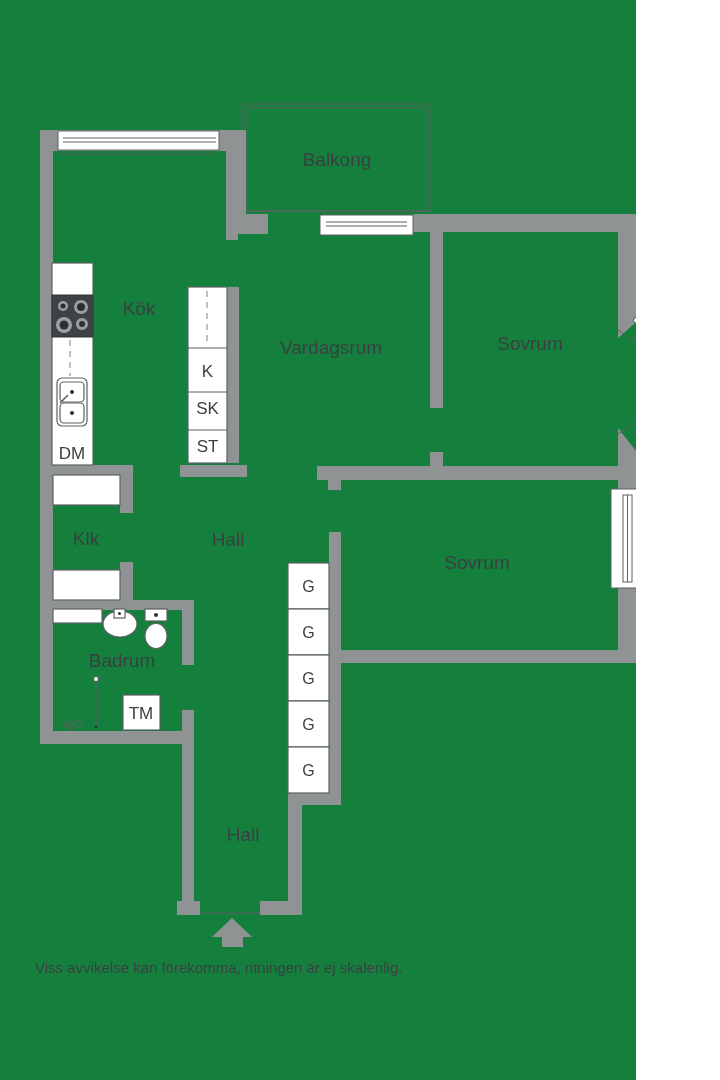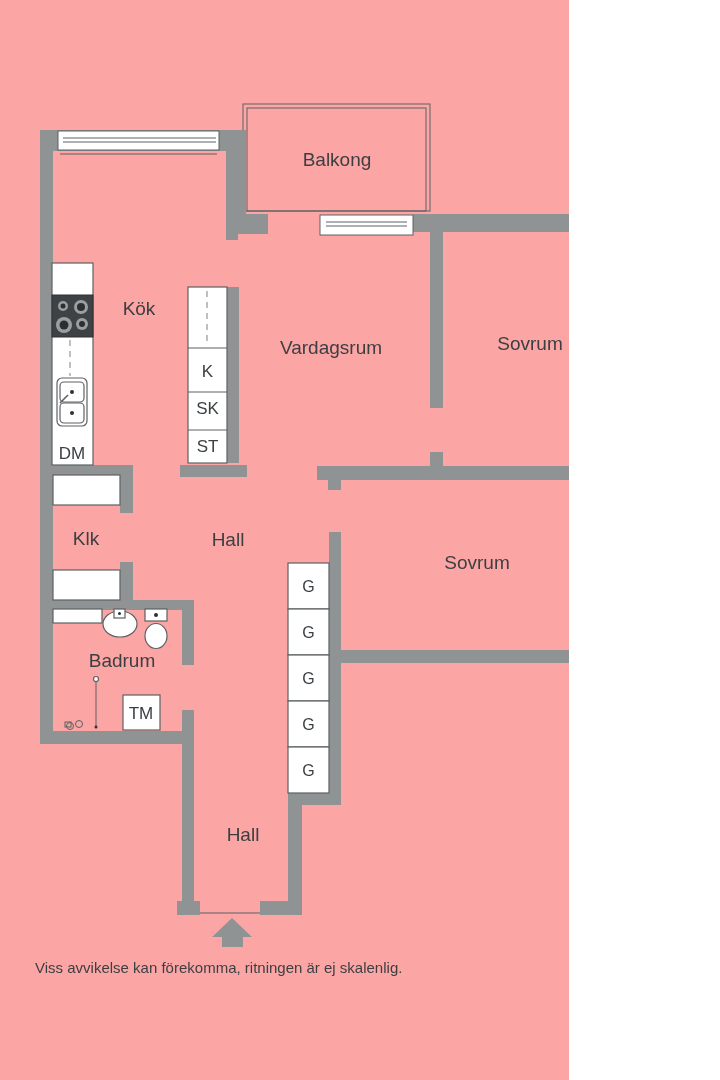--- a/index.html
+++ b/index.html
@@ -1,16 +1,16 @@
 <!DOCTYPE html>
 <html><head>
 <meta charset="utf-8">
 <style>
   html,body{margin:0;padding:0;background:#ffffff;}
-  .canvas{position:relative;width:569px;height:1080px;background:#fca5a5;overflow:hidden;}
+  .canvas{position:relative;width:636px;height:1080px;background:#15803d;overflow:hidden;}
   svg{display:block;}
   .wall{fill:#8f9394;stroke:none;}
   .win{fill:#ffffff;stroke:#5d6163;stroke-width:1;}
   .thin{fill:none;stroke:#5d6163;stroke-width:1;}
   .thinw{fill:#ffffff;stroke:#5d6163;stroke-width:1.2;}
   .dash{fill:none;stroke:#7c8082;stroke-width:1;stroke-dasharray:6 5;}
   .dark{fill:#2f3234;stroke:none;}
   .stove{fill:#3f4244;stroke:#2f3234;stroke-width:1;}
   .burner-ring{fill:#9aa0a2;}
   .burner-core{fill:#2c2f31;}

